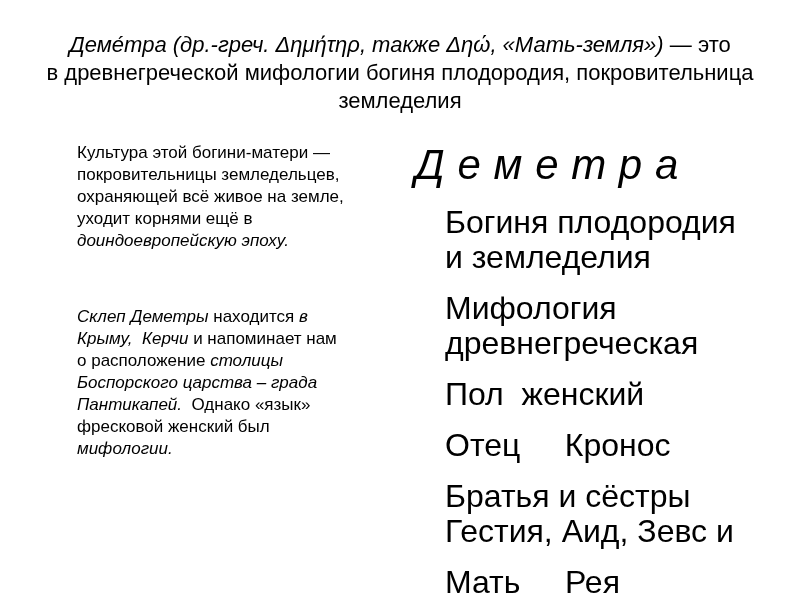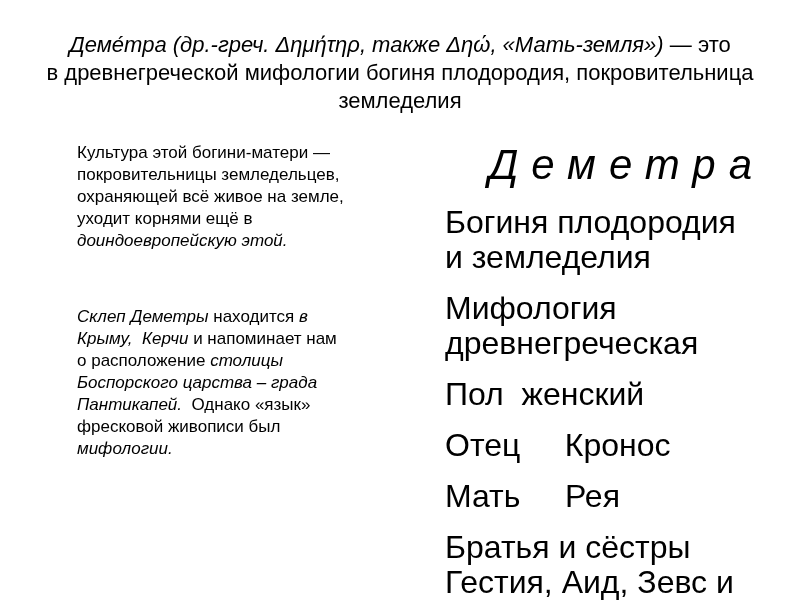--- a/index.html
+++ b/index.html
@@ -45,21 +45,21 @@
     position: absolute;
     left: 415px;
     top: 142px;
     width: 350px;
   }
   .r-heading {
     font-style: italic;
     font-size: 42px;
     line-height: 46px;
     letter-spacing: 13px;
-    text-align: right;
+    text-align: left;
     white-space: nowrap;
     margin-bottom: 17px;
   }
   .r-item { display: flex; }
   .r-item + .r-item { margin-top: 16px; align-items: flex-end; }
   .r-marker { flex: 0 0 30px; }
   .dot-b {
     width: 9px; height: 9px; border-radius: 50%;
     background: #000; margin: 14px 0 0 5px;
   }
@@ -79,35 +79,35 @@
 земледелия</span></div>
 
   <div class="left-col">
 
     <div class="l-item">
       <span class="l-marker"><span class="dot-s"></span></span>
       <div class="l-text"><span>Культура этой богини-матери —
 покровительницы земледельцев,
 охраняющей всё живое на земле,
 уходит корнями ещё в
-</span><span class="it">доиндоевропейскую этой.</span></div>
+</span><span class="it">доиндоевропейскую эпоху.</span></div>
     </div>
 
     <div class="l-item">
       <span class="l-marker"><span class="dot-s"></span></span>
     </div>
 
     <div class="l-item">
       <span class="l-marker"><span class="dot-s"></span></span>
       <div class="l-text"><span class="it">Склеп Деметры</span><span> находится </span><span class="it">в
 Крыму,  Керчи</span><span> и напоминает нам
 о расположение </span><span class="it">столицы
 Боспорского царства – града
 Пантикапей.</span><span>  Однако «язык»
-фресковой живописи был
+фресковой женский был
 </span><span class="it">мифологии.</span></div>
     </div>
 
   </div>
 
   <div class="right-col">
 
     <div class="r-heading">Деметра</div>
 
     <div class="r-item">
@@ -127,24 +127,24 @@
       <div class="r-text">Пол  женский</div>
     </div>
 
     <div class="r-item">
       <span class="r-marker"><span class="dot-b"></span></span>
       <div class="r-text">Отец     Кронос</div>
     </div>
 
     <div class="r-item">
       <span class="r-marker"><span class="dot-b"></span></span>
-      <div class="r-text">Мать     Рея</div>
+      <div class="r-text">Братья и сёстры
+Гестия, Аид, Зевс и</div>
     </div>
 
     <div class="r-item">
       <span class="r-marker"><span class="dot-b"></span></span>
-      <div class="r-text">Братья и сёстры
-Гестия, Аид, Зевс и</div>
+      <div class="r-text">Мать     Рея</div>
     </div>
 
   </div>
 
 </div>
 
 </body></html>

